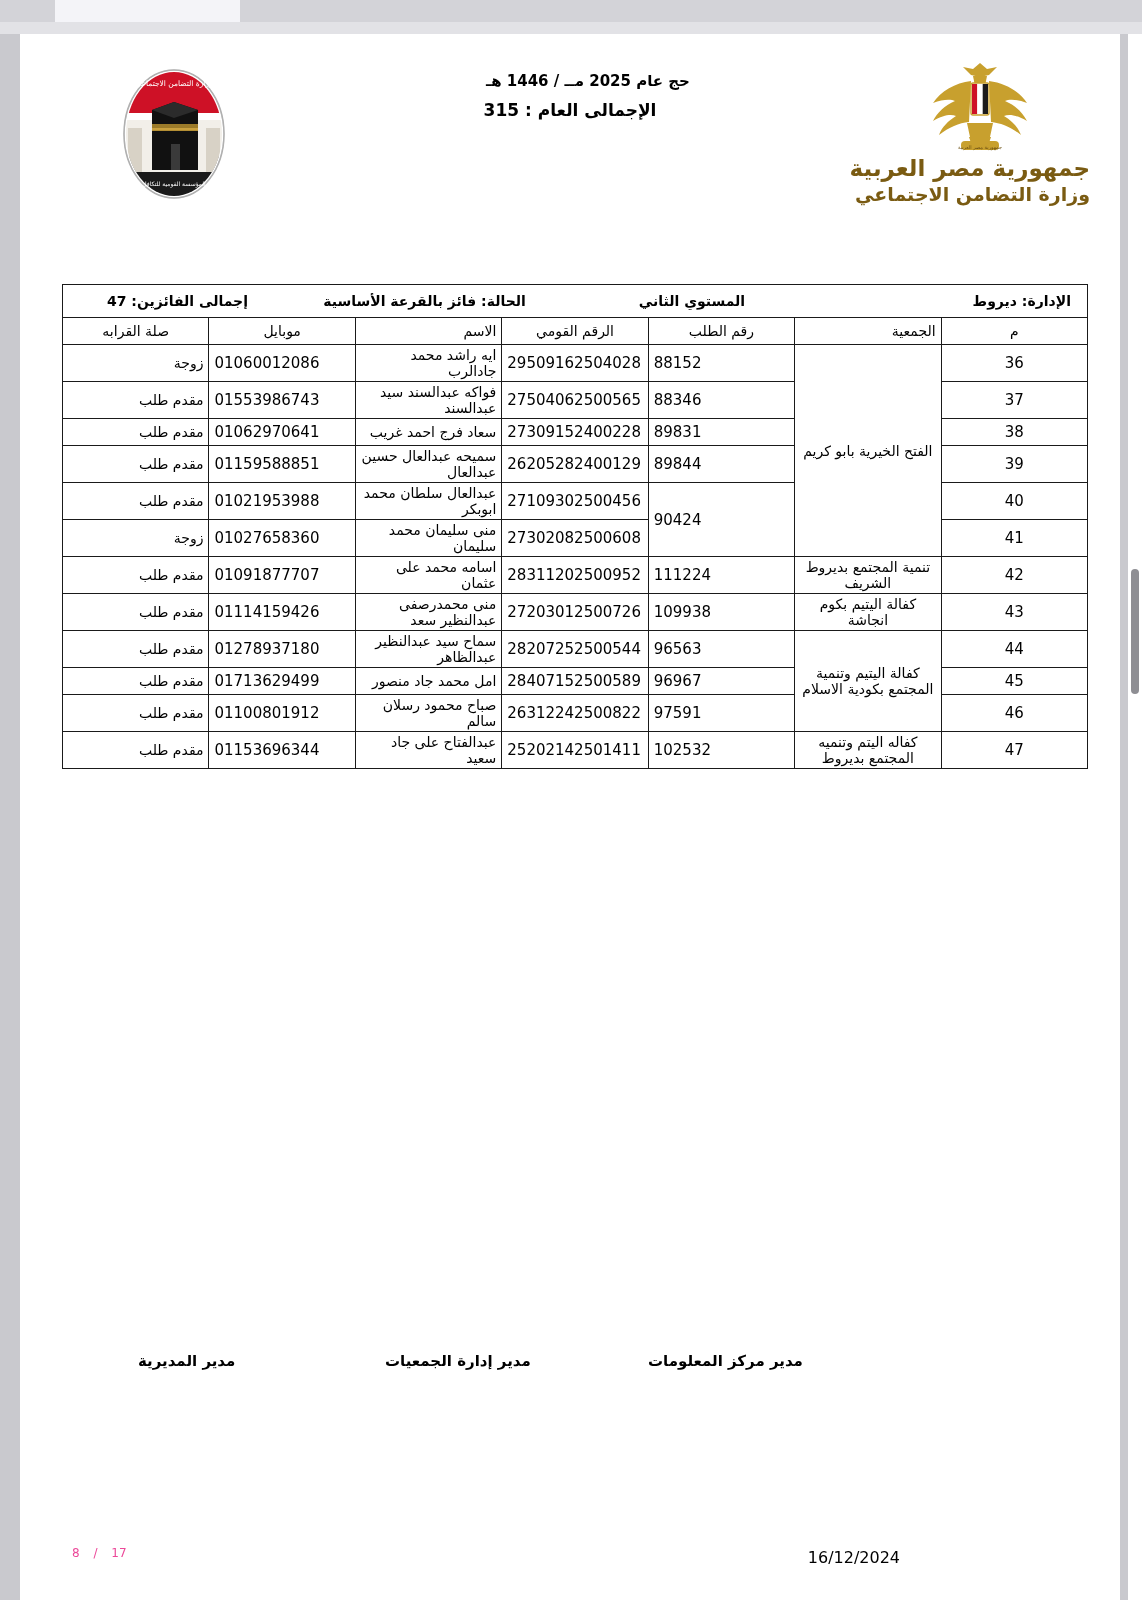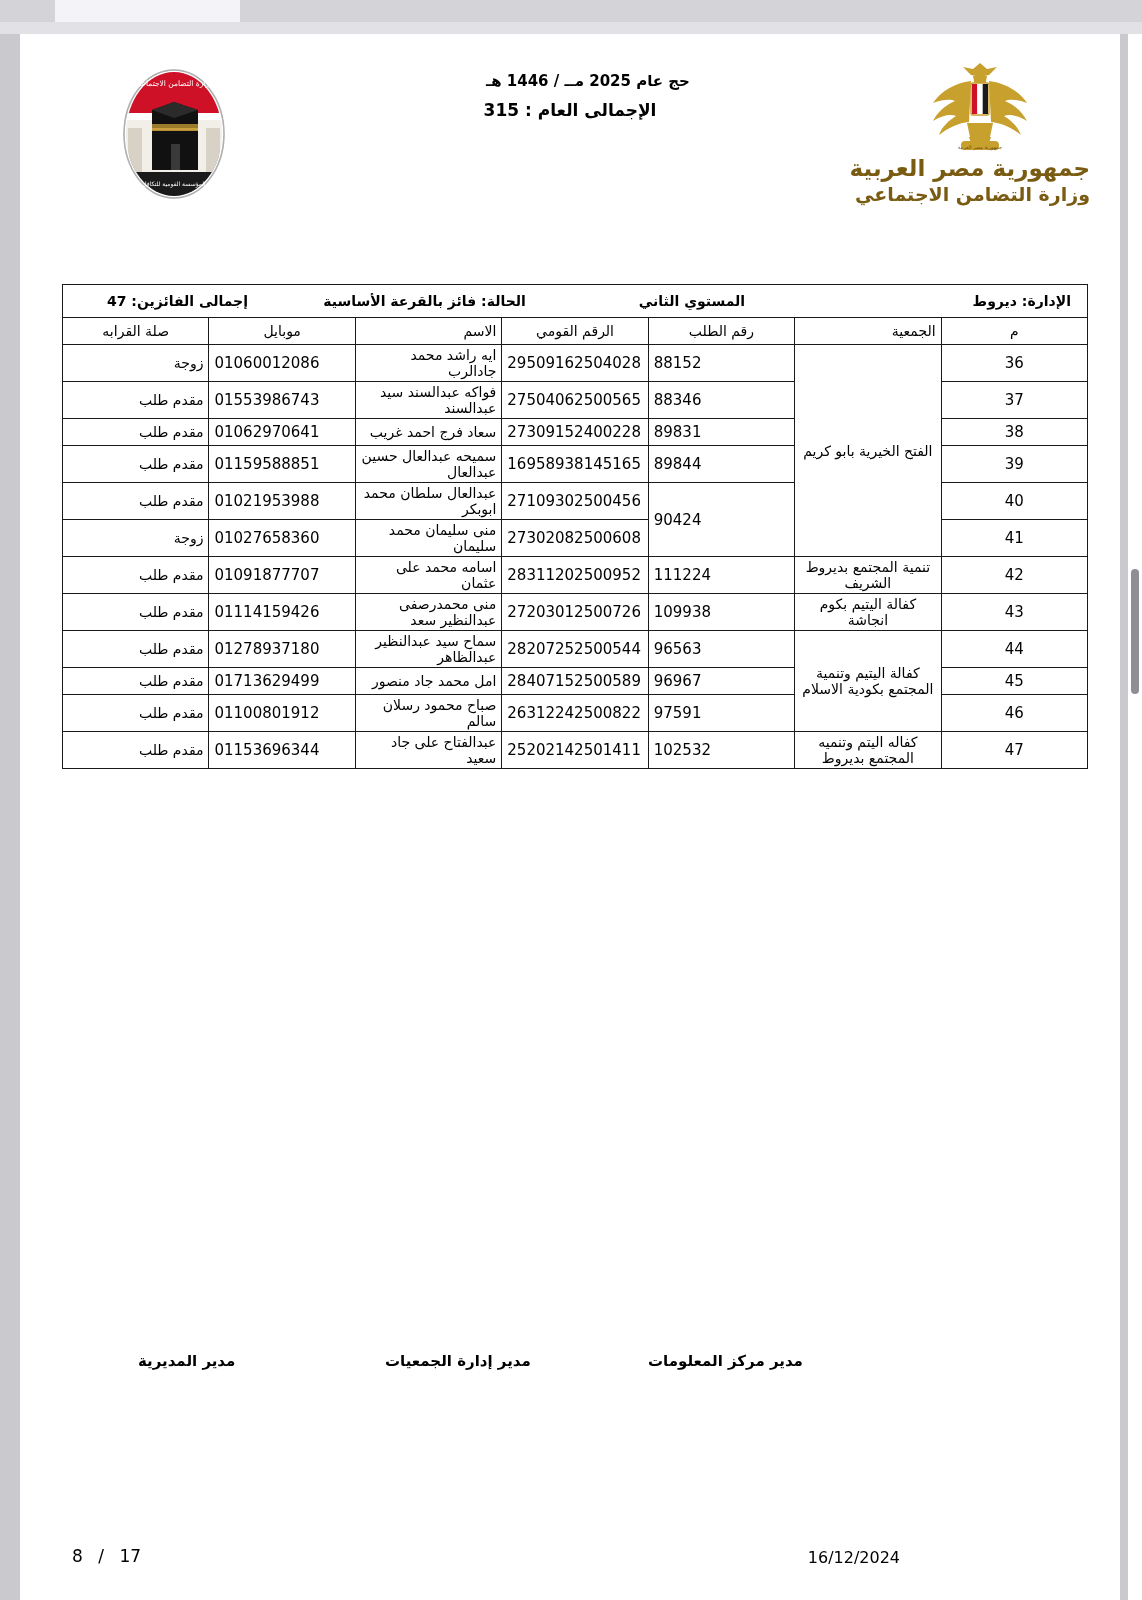--- a/index.html
+++ b/index.html
@@ -175,21 +175,21 @@
   }
   #signature-mark { margin-top: 4px; height: 86px; }
 
   #page-footer {
     position: absolute;
     bottom: 30px; left: 0; right: 0;
     height: 24px;
   }
   #page-number {
     position: absolute; left: 52px; top: 0;
-    font-size: 17px; color: #000000; direction: ltr;
+    font-size: 12px; color: #ec4899; direction: ltr;
   }
   #page-number .sep { margin: 0 10px; }
   #footer-date {
     position: absolute; right: 220px; top: 2px;
     font-size: 16px; color: #000; direction: ltr;
   }
 </style>
 </head>
 <body>
 
@@ -316,21 +316,21 @@
             <td class="c-idx">38</td>
             <td class="c-req">89831</td>
             <td class="c-nid">27309152400228</td>
             <td class="c-name">سعاد فرج احمد غريب</td>
             <td class="c-mob">01062970641</td>
             <td class="c-rel">مقدم طلب</td>
           </tr>
           <tr>
             <td class="c-idx">39</td>
             <td class="c-req">89844</td>
-            <td class="c-nid">16958938145165</td>
+            <td class="c-nid">26205282400129</td>
             <td class="c-name">سميحه عبدالعال حسين عبدالعال</td>
             <td class="c-mob">01159588851</td>
             <td class="c-rel">مقدم طلب</td>
           </tr>
           <tr>
             <td class="c-idx">40</td>
             <td class="c-req" rowspan="2">90424</td>
             <td class="c-nid">27109302500456</td>
             <td class="c-name">عبدالعال سلطان محمد ابوبكر</td>
             <td class="c-mob">01021953988</td>

